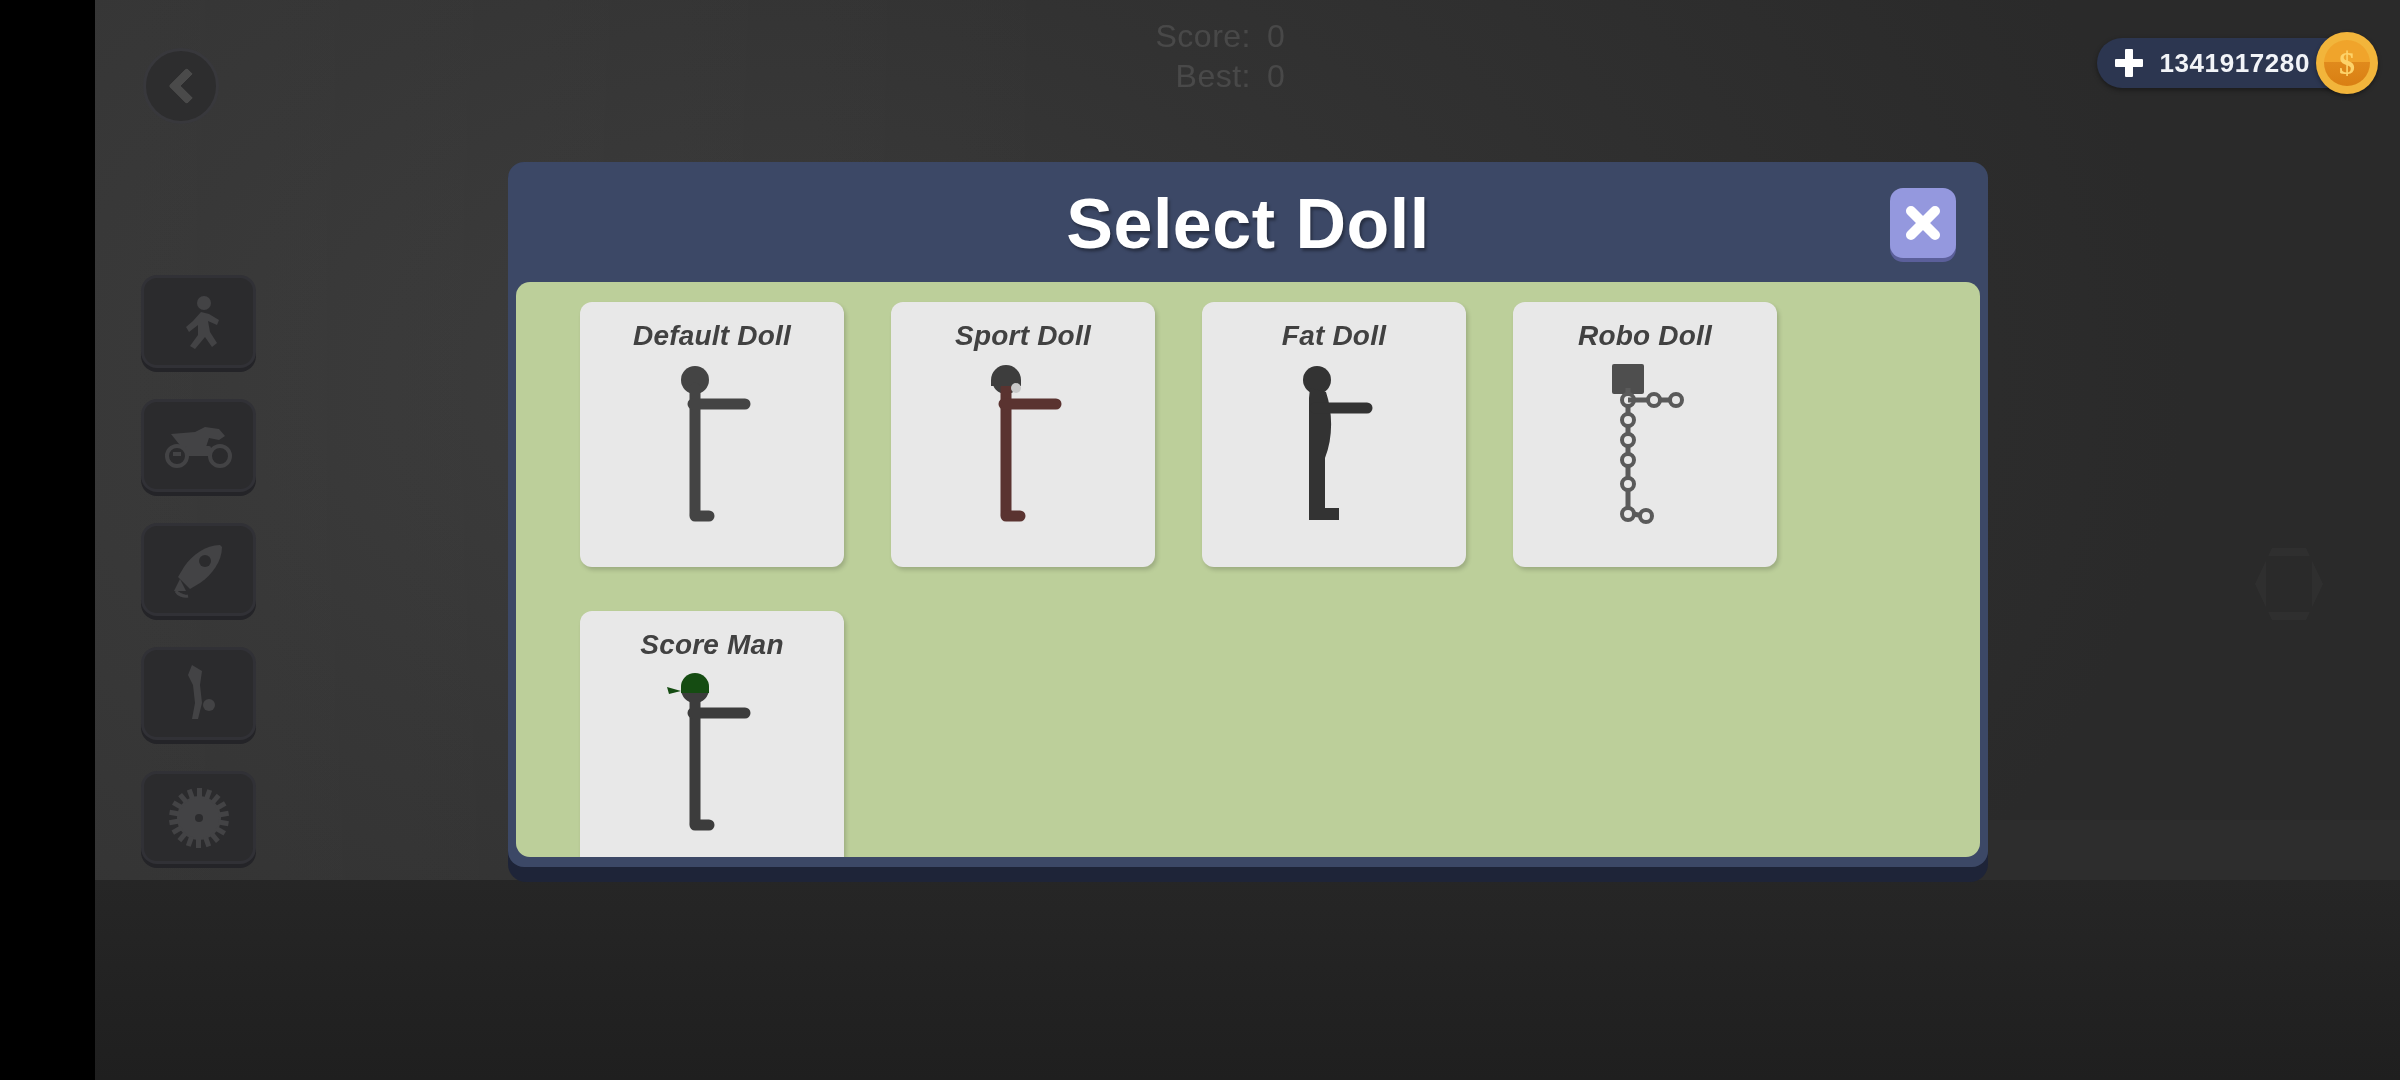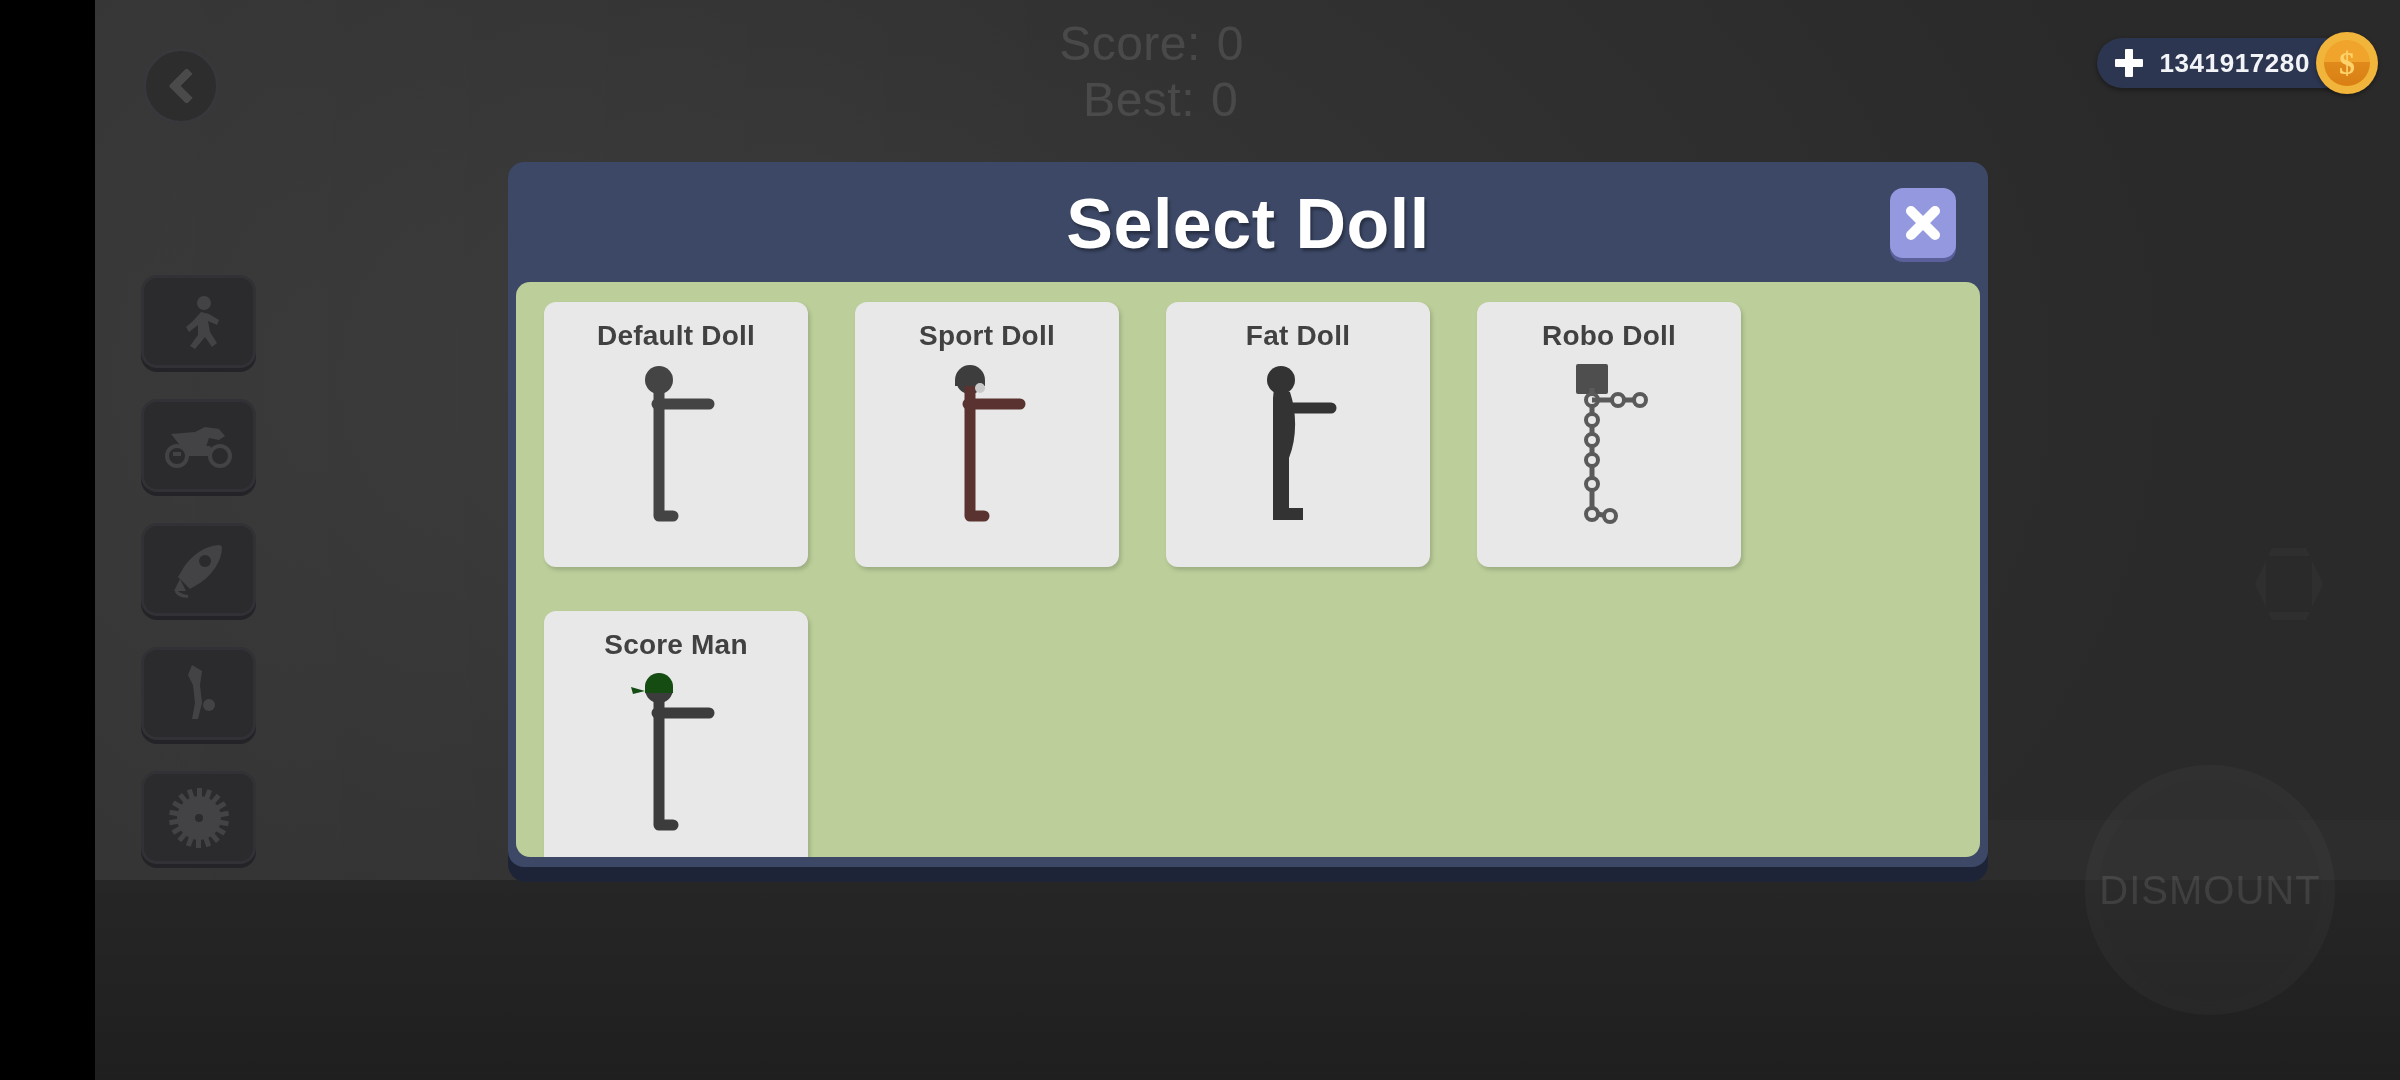--- a/index.html
+++ b/index.html
@@ -49,25 +49,25 @@
     left: 2160px; top: 545px;
     width: 68px; height: 78px;
     border: 11px solid rgba(255,255,255,.028);
     border-radius: 14px;
     clip-path: polygon(25% 4%, 75% 4%, 100% 50%, 75% 96%, 25% 96%, 0% 50%);
   }
 
   
   .score-block {
     position: absolute;
-    left: 1008px; top: 20px;
+    left: 1064px; top: 20px;
     width: 340px;
     text-align: center;
     color: rgba(255,255,255,.115);
-    font-size: 48px;
+    font-size: 32px;
     font-weight: 400;
     line-height: 1.0;
     letter-spacing: .5px;
     user-select: none;
   }
   .score-row { display: flex; justify-content: center; gap: 16px; margin-bottom: 8px; }
   .score-row .lbl { min-width: 130px; text-align: right; }
   .score-row .val { min-width: 80px; text-align: left; }
 
   
@@ -202,22 +202,23 @@
     left: 8px; top: 120px;
     width: 1464px; height: 575px;
     background: #bccf9a;
     border-radius: 14px;
     overflow: hidden;
   }
   .grid-scroll {
     position: absolute;
     left: 0; top: 0;
     width: 1291px; height: 575px;
-    padding: 20px 64px 0 28px;
-    overflow: hidden;
+    padding: 20px 64px 0 64px;
+    overflow: hidden;
+    font-style: italic;
   }
   .doll-row { display: flex; gap: 47px; margin-bottom: 44px; }
   .doll-card {
     width: 264px; height: 265px;
     background: #e8e8e8;
     border-radius: 12px;
     box-shadow: 2px 3px 4px rgba(0,0,0,.17);
     position: relative;
     flex: 0 0 auto;
   }
@@ -327,23 +328,20 @@
             <rect x="28" y="0" width="5" height="10" transform="rotate(300 30 30)"></rect>
             <rect x="28" y="0" width="5" height="10" transform="rotate(320 30 30)"></rect>
             <rect x="28" y="0" width="5" height="10" transform="rotate(340 30 30)"></rect>
           </g>
         </g>
         <circle cx="30" cy="30" r="4" fill="#2b2b2d"></circle>
       </svg>
     </div>
   </div>
 
-  <div style="position:absolute;left:2085px;top:765px;width:250px;height:250px;border-radius:50%;background:rgba(255,255,255,.022);border:14px solid rgba(255,255,255,.012);display:flex;align-items:center;justify-content:center;">
-    <span style="color:rgba(255,255,255,.10);font-size:40px;letter-spacing:1px;">DISMOUNT</span>
-  </div>
 
   <div class="modal-shadow"></div>
   <div class="modal">
     <div class="modal-header">
       <div class="modal-title">Select Doll</div>
       <div class="close-btn">
         <span class="close-x"></span>
       </div>
     </div>
     <div class="modal-body">

